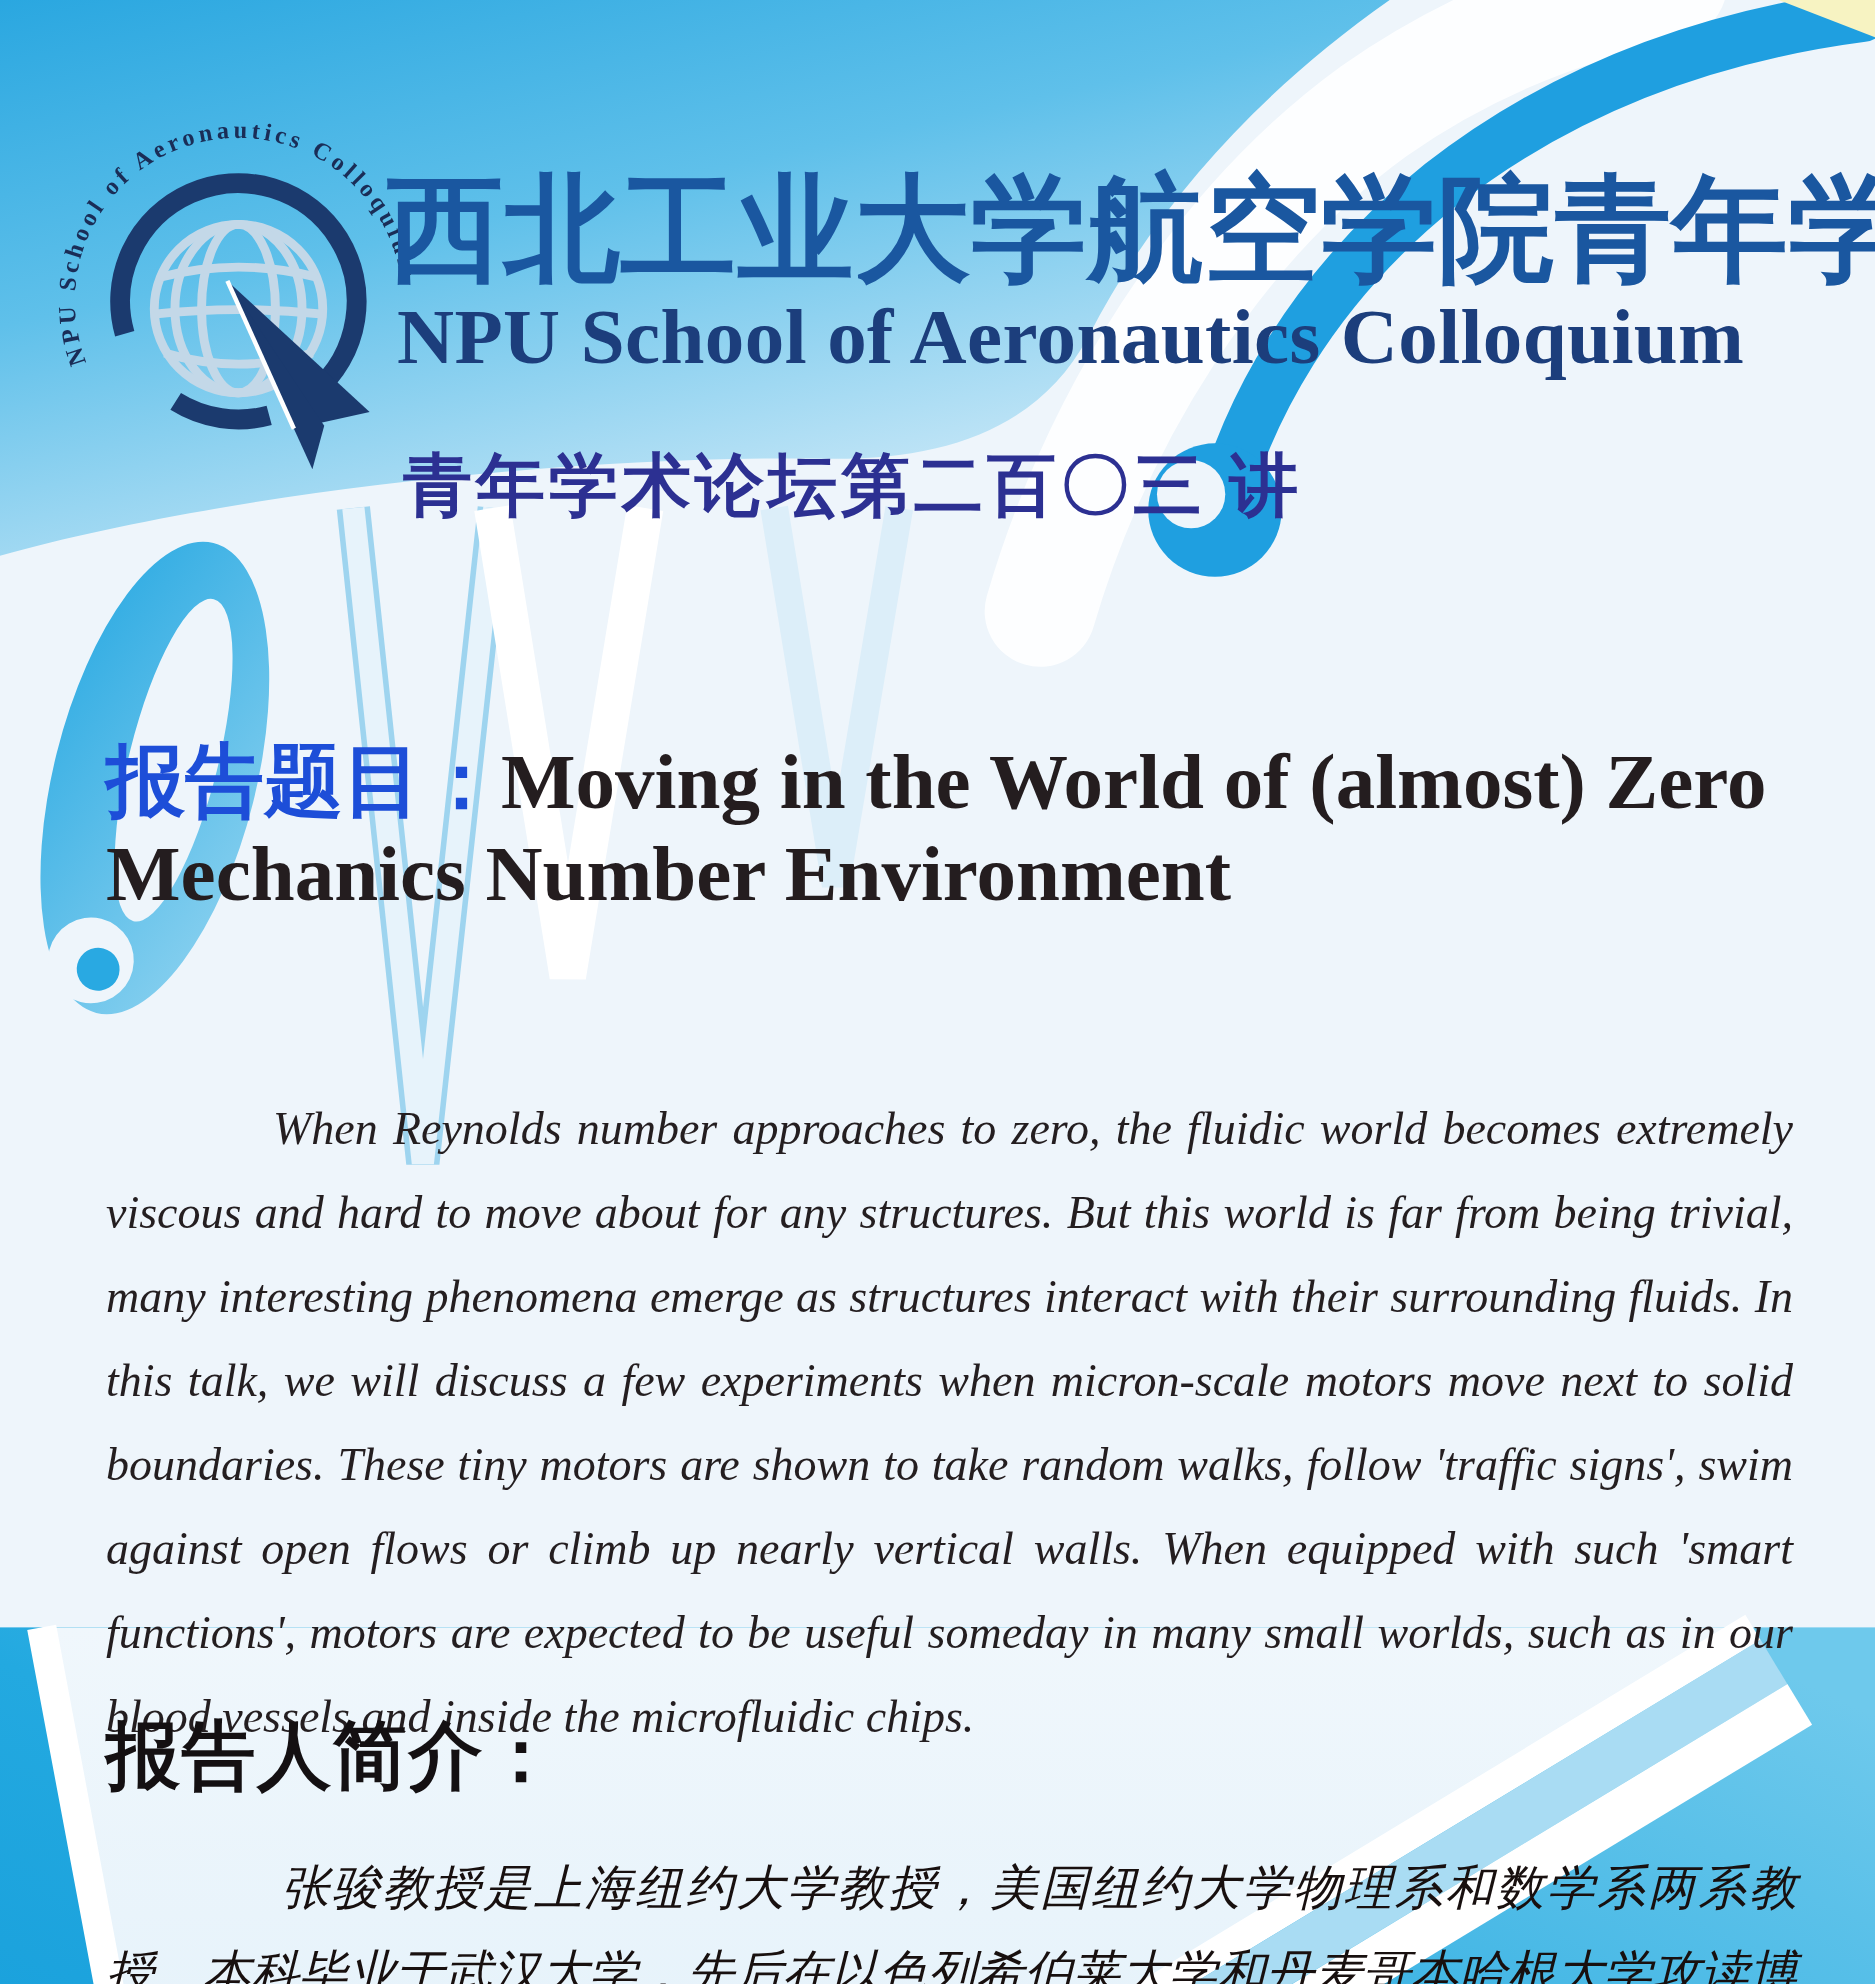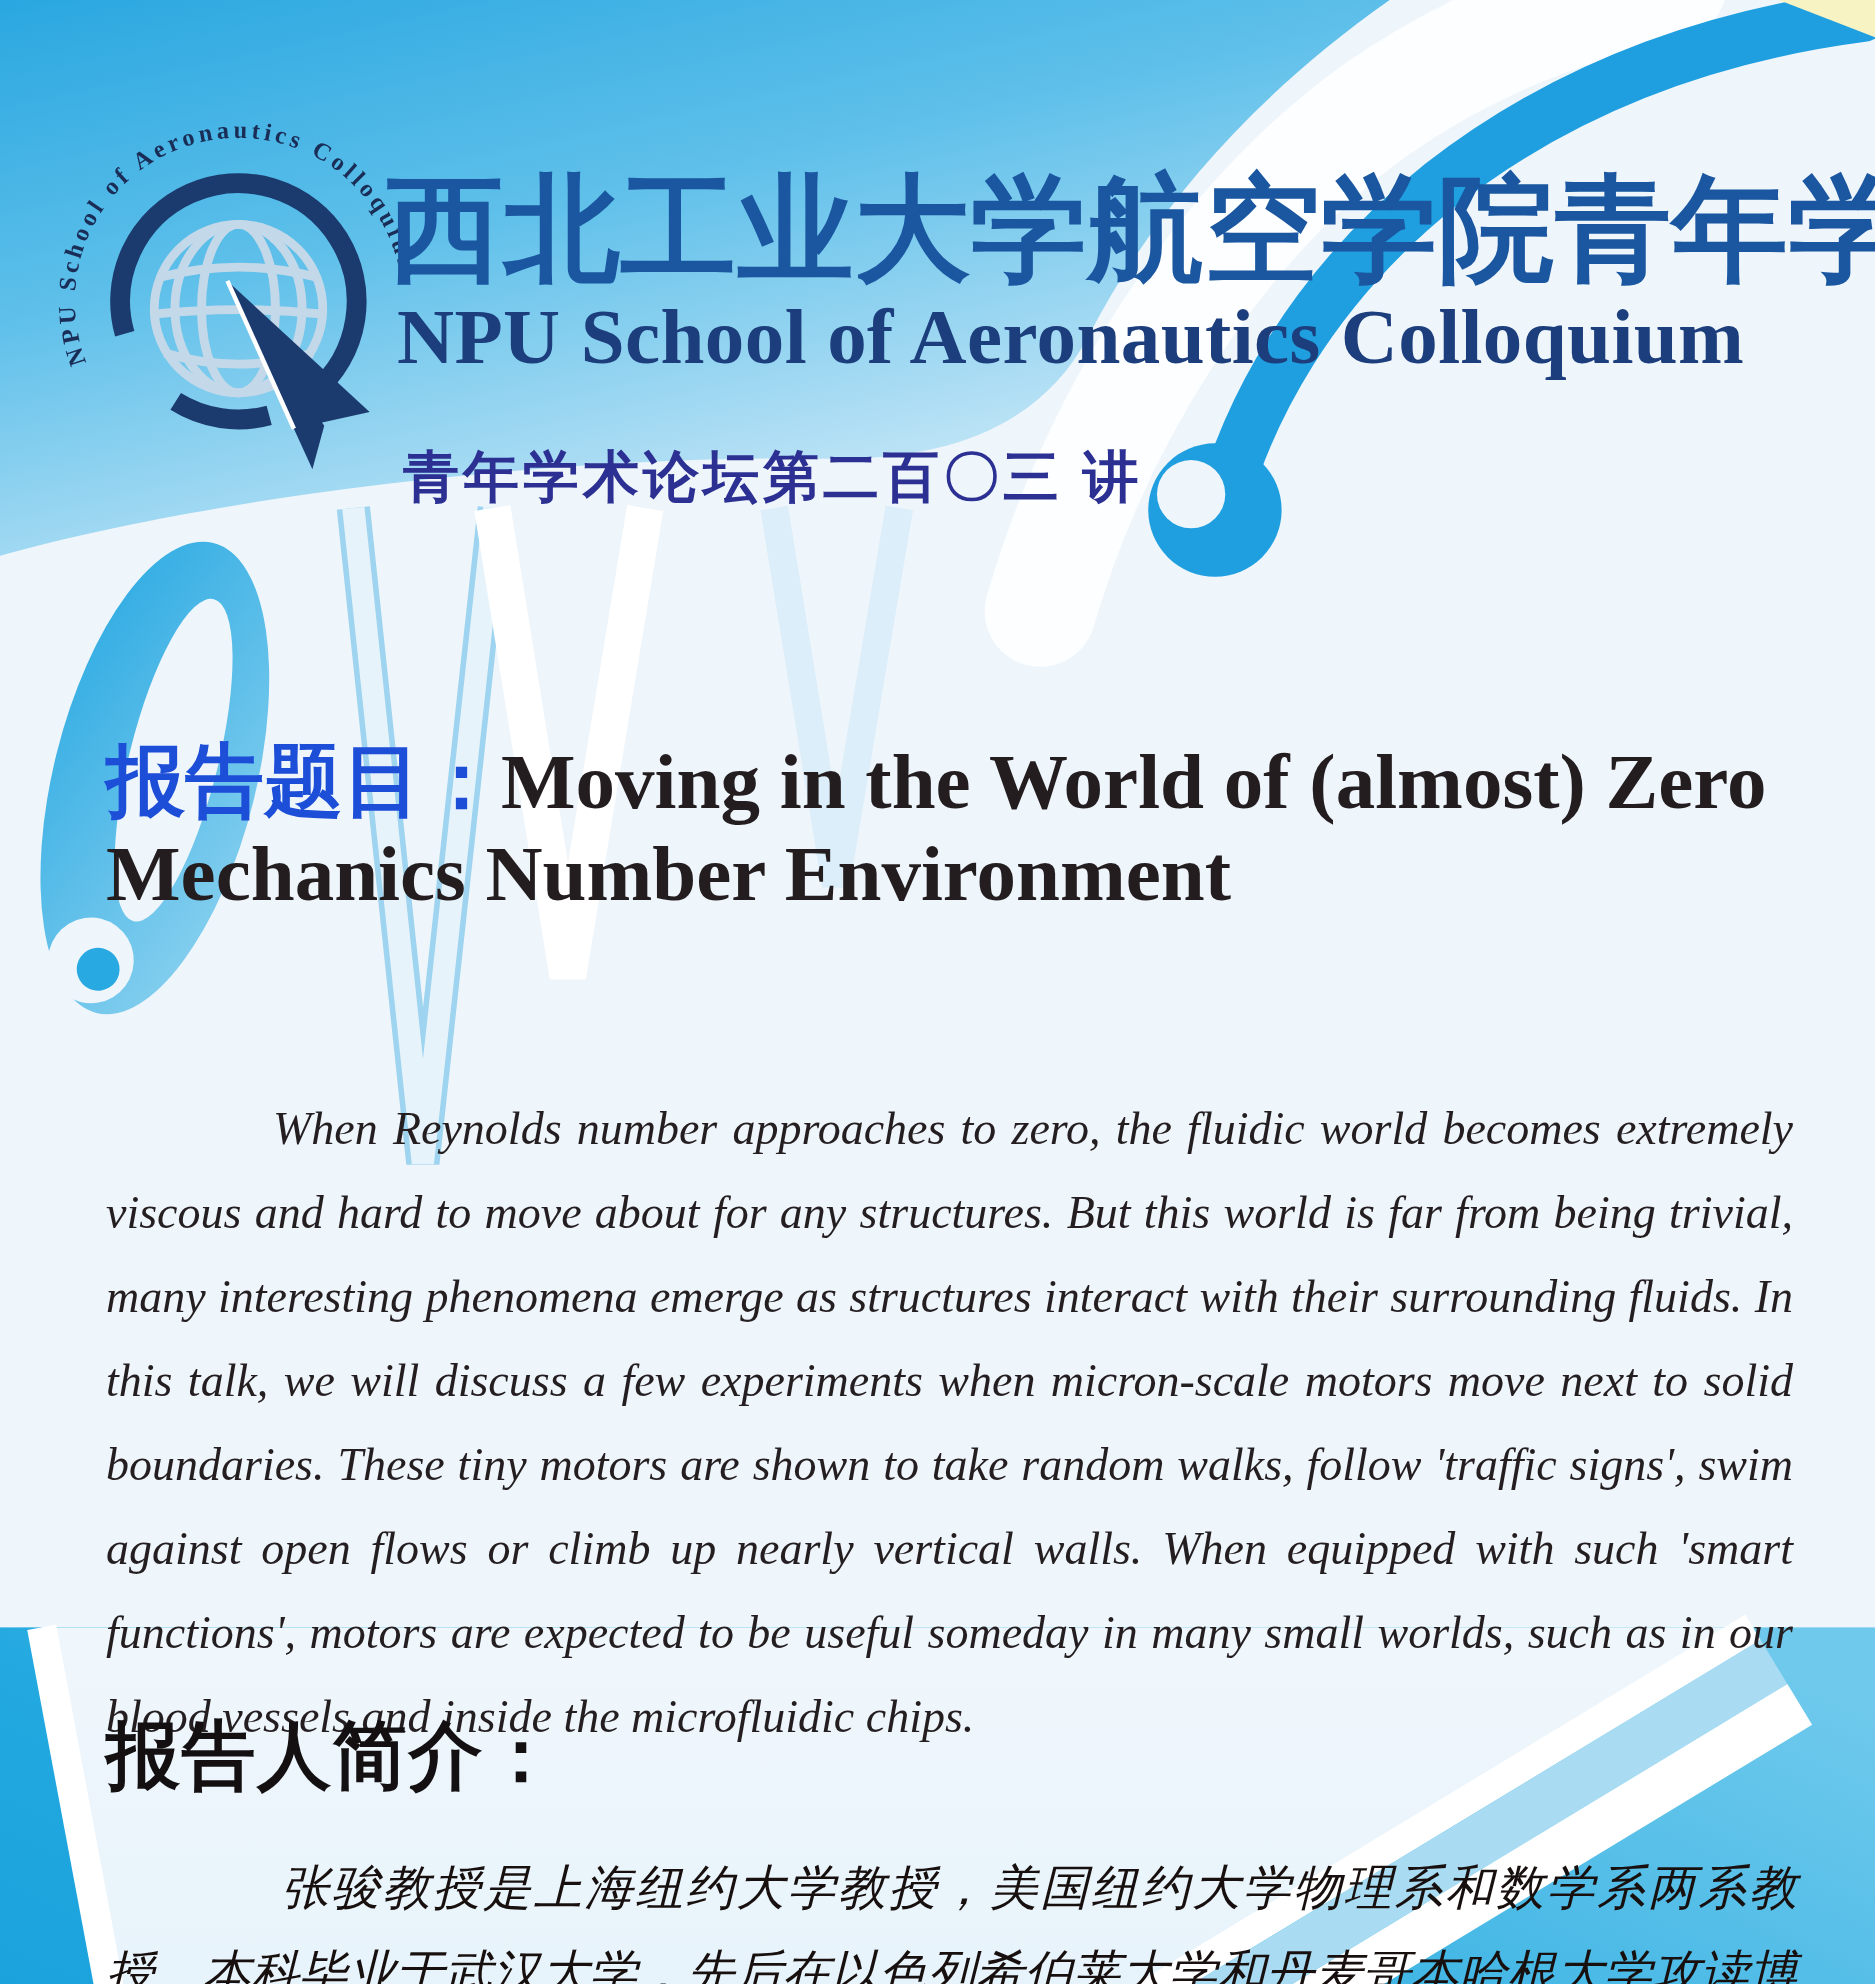--- a/index.html
+++ b/index.html
@@ -3,21 +3,21 @@
 <meta charset="utf-8">
 <style>
   html,body{margin:0;padding:0;}
   body{font-family:"Liberation Sans",sans-serif;}
   .page{position:relative;width:1876px;height:2813px;overflow:hidden;background:#eef5fb;}
   .bg{position:absolute;left:0;top:0;width:1876px;height:2813px;z-index:0;}
   .logo{position:absolute;left:50px;top:111px;width:377px;height:399px;z-index:2;}
   .abs{position:absolute;z-index:3;white-space:nowrap;}
   .title-cn{left:387px;top:152px;font-size:116px;font-weight:900;color:#1a57a0;letter-spacing:0.8px;}
   .title-en{left:397px;top:292px;font-family:"Liberation Serif",serif;font-weight:bold;font-size:79px;color:#1c3e7c;letter-spacing:0.4px;}
-  .session{left:403px;top:440px;font-size:56px;font-weight:900;color:#2c3092;letter-spacing:4px;}
+  .session{left:403px;top:440px;font-size:69px;font-weight:900;color:#2c3092;letter-spacing:4px;}
   .speaker{left:106px;top:591px;font-size:75px;font-weight:900;color:#0f0c0d;letter-spacing:2.4px;}
   .talk{left:106px;top:735px;width:1691px;white-space:normal;font-size:79px;line-height:91px;color:#241d1f;}
   .talk .lbl{font-weight:900;font-family:Liberation Sans, sans-serif;color:#1d4ed8;}
   .talk .ttl{font-family:"Liberation Serif",serif;font-weight:bold;text-align:center;}
   .sec-head{font-size:74px;font-weight:900;color:#141012;letter-spacing:1.6px;}
   .abs-head{left:106px;top:963px;}
   .abstract{left:106px;top:1087px;width:1687px;white-space:normal;font-family:"Liberation Serif",serif;
             font-size:46px;line-height:84px;text-align:justify;text-indent:167px;color:#241e20;font-style:italic;}
   .bio-head{left:106px;top:1707px;}
   .bio{left:106px;top:1845px;width:1691px;white-space:normal;font-size:48px;line-height:85px;

